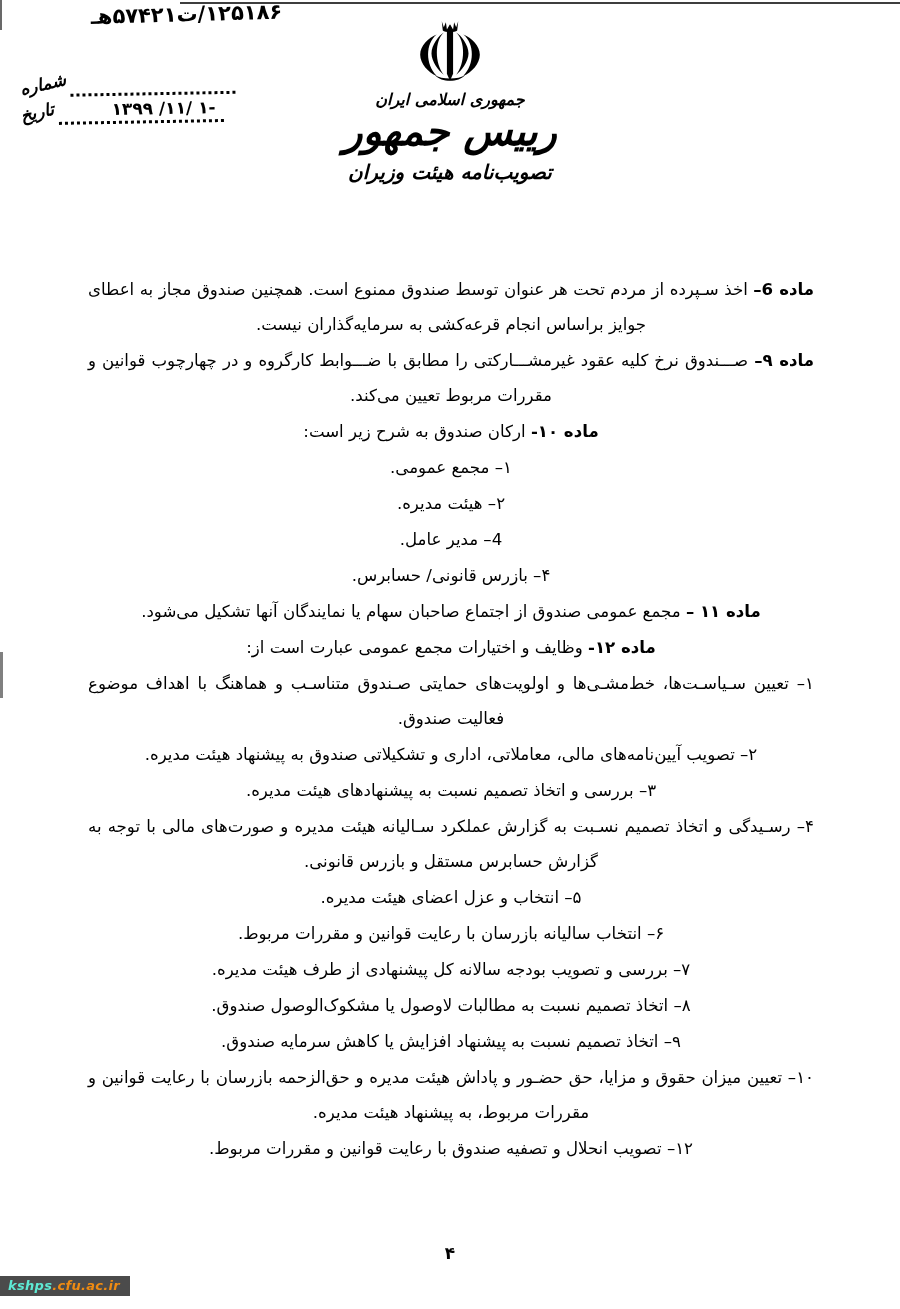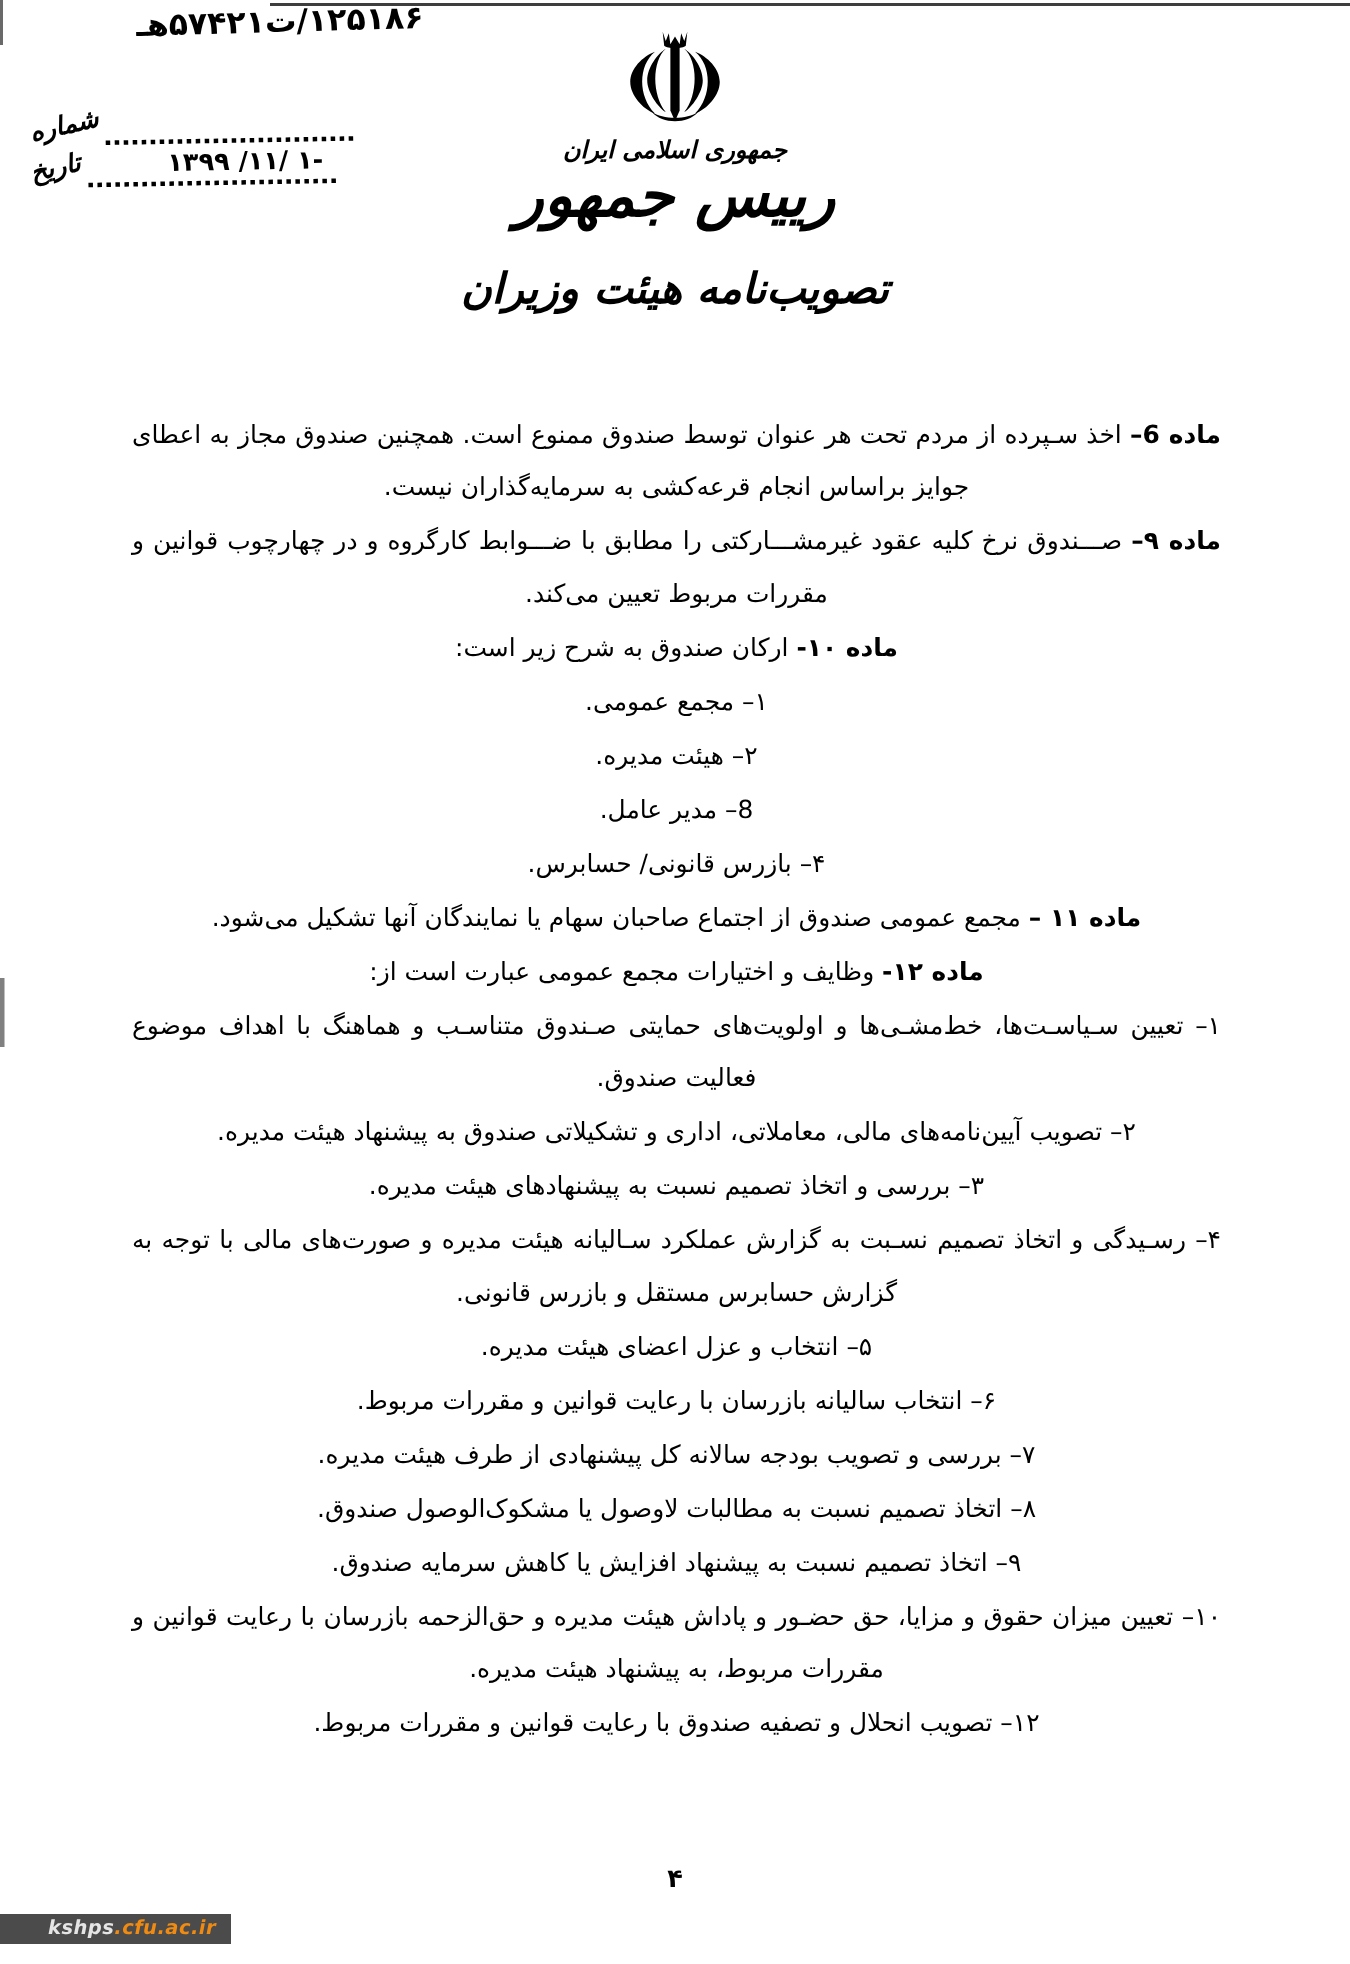--- a/index.html
+++ b/index.html
@@ -132,22 +132,22 @@
   }
   .president-line {
     margin-top: 1px;
     font-size: 40px;
     font-weight: 700;
     font-style: italic;
     letter-spacing: 2px;
     line-height: 1.05;
   }
   .subject-line {
-    margin-top: 24px;
-    font-size: 28px;
+    margin-top: 8px;
+    font-size: 20px;
     font-weight: 600;
     font-style: italic;
     letter-spacing: 1px;
   }
 
   
   .body-text {
     position: absolute;
     top: 272px;
     left: 88px;
@@ -196,21 +196,21 @@
     background: #4b4b4b;
     padding: 3px 10px 4px 8px;
     font-size: 13px;
     font-weight: 700;
     font-style: italic;
     direction: ltr;
     letter-spacing: .3px;
     line-height: 1;
     white-space: nowrap;
   }
-  .wm-name { color: #e5e5e5; margin-left: 24px; }
+  .wm-name { color: #5eead4; }
   .wm-domain { color: #ef8b12; margin-top: 36px; }
 </style>
 </head>
 <body>
 
 <div class="scan-top-line"></div>
 <div class="scan-left-edge"></div>
 <div class="scan-left-tick"></div>
 
 <div class="header">
@@ -272,21 +272,21 @@
     <span>صـــندوق نرخ کلیه عقود غیرمشـــارکتی را مطابق با ضـــوابط کارگروه و در چهارچوب قوانین و مقررات مربوط تعیین می‌کند.</span>
   </p>
 
   <p class="para short">
     <span class="lead">ماده ۱۰-</span>
     <span>ارکان صندوق به شرح زیر است:</span>
   </p>
 
   <p class="listitem short">۱– مجمع عمومی.</p>
   <p class="listitem short">۲– هیئت مدیره.</p>
-  <p class="listitem short">8– مدیر عامل.</p>
+  <p class="listitem short">4– مدیر عامل.</p>
   <p class="listitem short">۴– بازرس قانونی/ حسابرس.</p>
 
   <p class="para short">
     <span class="lead">ماده ۱۱ –</span>
     <span>مجمع عمومی صندوق از اجتماع صاحبان سهام یا نمایندگان آنها تشکیل می‌شود.</span>
   </p>
 
   <p class="para short">
     <span class="lead">ماده ۱۲-</span>
     <span>وظایف و اختیارات مجمع عمومی عبارت است از:</span>

